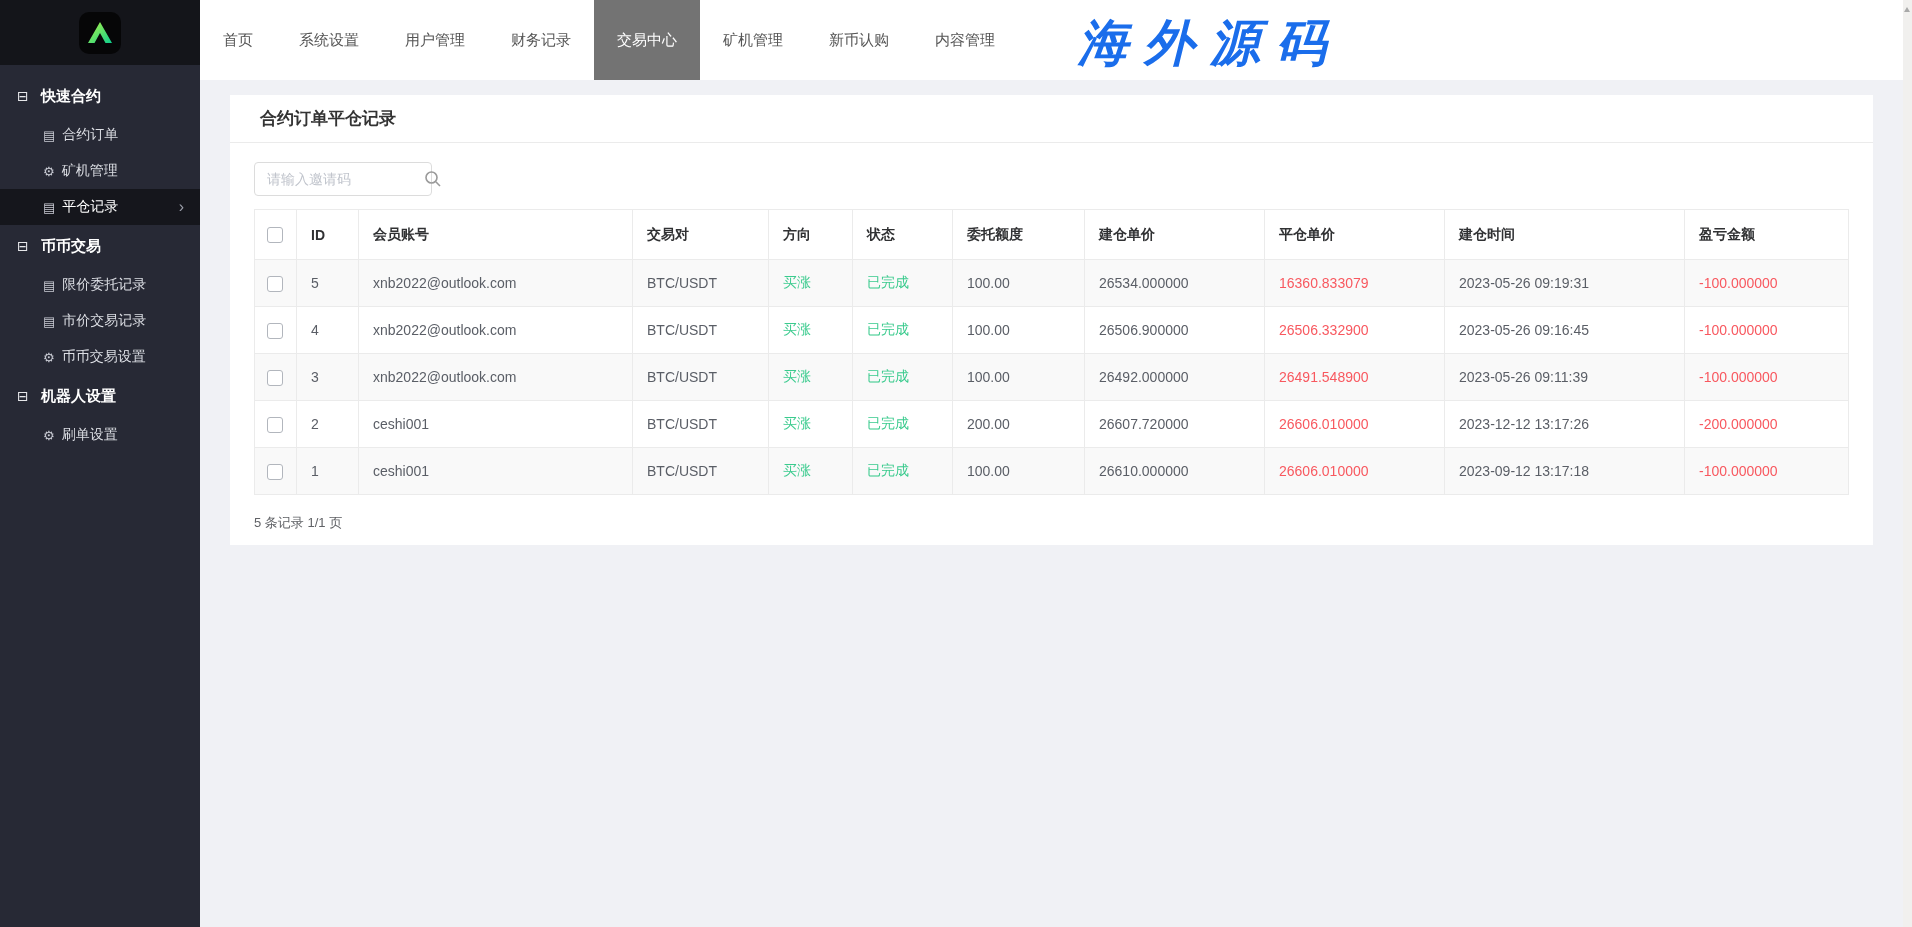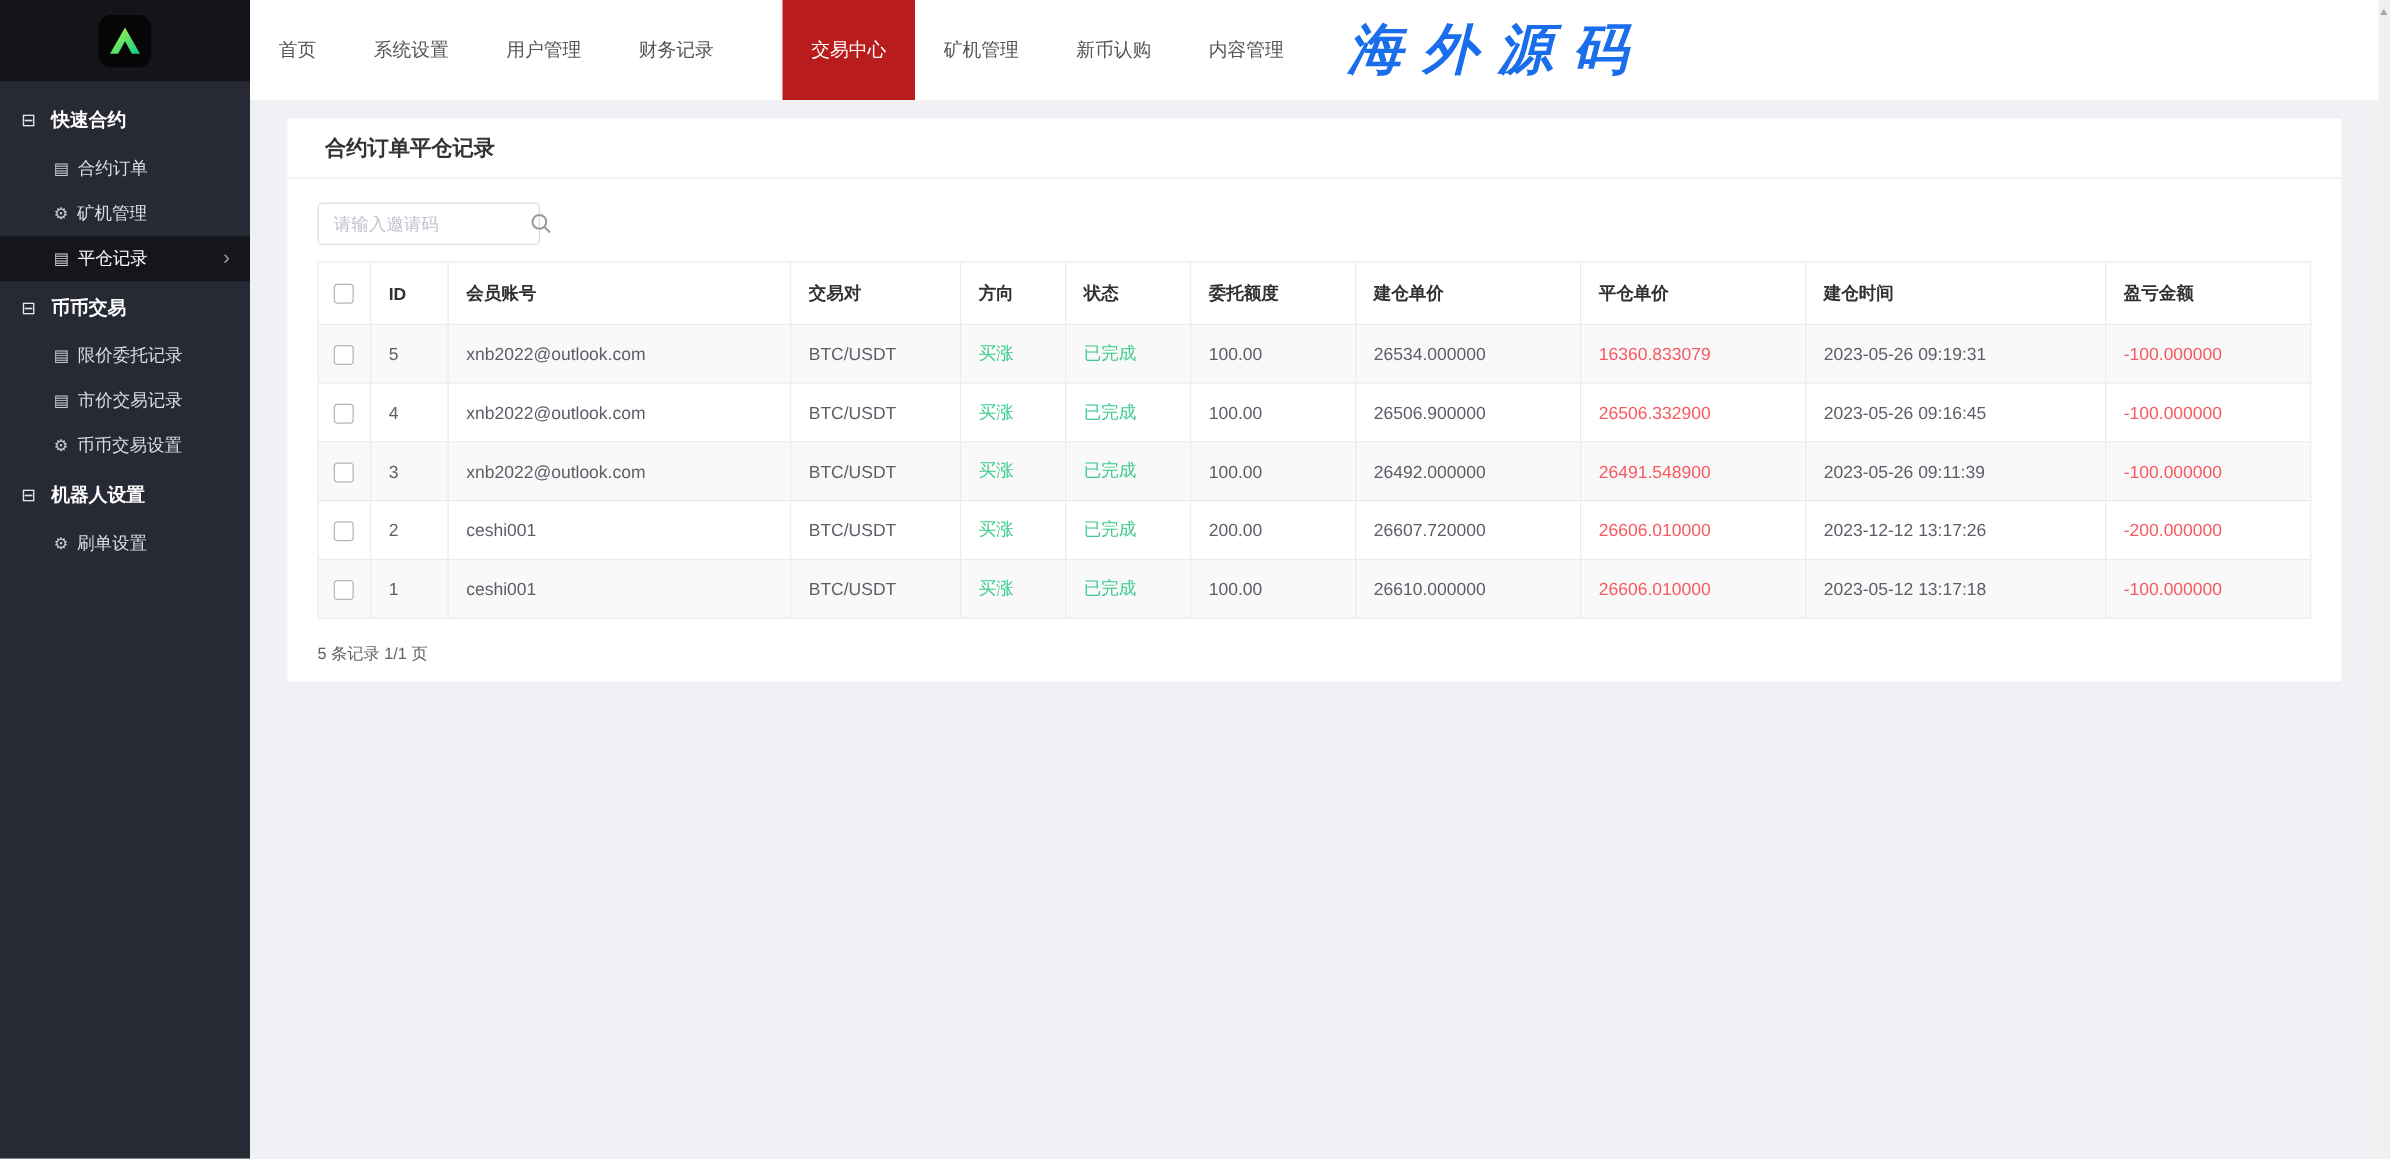--- a/index.html
+++ b/index.html
@@ -17,28 +17,28 @@
   .sec-icon { width:15px; height:15px; font-size:14px; line-height:15px; margin-right:9px; color:#e6e7ea; font-weight:normal; }
   .side-item { height:36px; display:flex; align-items:center; padding-left:43px; color:#dcdee4; font-size:14px; cursor:pointer; position:relative; }
   .side-item .s-icon { margin-right:7px; font-size:13px; color:#c9cbd4; }
   .side-item.active { background:#15161c; color:#ffffff; }
   .side-item .chev { display:none; position:absolute; right:16px; color:#9success0; color:#9a9da8; font-size:16px; }
   .side-item.active .chev { display:block; }
   
   .header { position:absolute; left:200px; right:0; top:0; height:80px; background:#ffffff; display:flex; align-items:stretch; z-index:10; }
   .tabs { display:flex; }
   .tab { display:flex; align-items:center; padding:0 23px; font-size:15px; color:#555555; cursor:pointer; white-space:nowrap; }
-  .tab.active { background:#b91c1c; color:#ffffff;margin-left:32px; }
+  .tab.active { background:#737373; color:#ffffff; }
   .header-right { position:absolute; right:39px; top:13px; display:flex; gap:11px; }
   .hbtn { background:#f5f5f5; border:1px solid #e2e2e2; border-radius:3px; height:38px; display:flex; align-items:center; justify-content:center; cursor:pointer; color:#333; }
   .hbtn.admin { width:92px; font-size:14px; gap:8px; }
   .hbtn.admin .caret { font-size:9px; color:#555; }
   .hbtn.square { width:45px; }
   
-  .watermark { position:absolute; left:1078px; top:10px; z-index:30; font-family:"DejaVu Serif","Liberation Serif",serif; font-style:italic; font-weight:bold; font-size:44px; letter-spacing:16px; color:#1a6deb; pointer-events:none; white-space:nowrap; }
+  .watermark { position:absolute; left:1078px; top:10px; z-index:30; font-family:"DejaVu Serif","Liberation Serif",serif; font-style:italic; font-weight:bold; font-size:50px; letter-spacing:16px; color:#1a6deb; pointer-events:none; white-space:nowrap; }
   
   .card { position:absolute; left:230px; top:95px; width:1643px; height:450px; background:#ffffff; }
   .card-head { height:48px; padding:0 30px; display:flex; align-items:center; border-bottom:1px solid #ebebeb; }
   .page-title { font-size:17px; color:#333333; }
   .card-body { padding:0 24px; }
   .search-wrap { margin-top:19px; position:relative; width:198px; }
   .search-input { width:178px; height:34px; border:1px solid #dcdcdc; border-radius:4px; padding:0 36px 0 12px; font-size:14px; color:#333; outline:none; font-family:inherit; }
   .search-input::placeholder { color:#c0c4cc; }
   .search-icon { position:absolute; right:10px; top:8px; cursor:pointer; }
   
@@ -292,21 +292,21 @@
               <span class="checkbox"></span>
             </td>
             <td>1</td>
             <td>ceshi001</td>
             <td>BTC/USDT</td>
             <td>买涨</td>
             <td>已完成</td>
             <td>100.00</td>
             <td>26610.000000</td>
             <td>26606.010000</td>
-            <td>2023-05-12 13:17:18</td>
+            <td>2023-09-12 13:17:18</td>
             <td>-100.000000</td>
           </tr>
         </tbody>
     </table>
 
     <div class="table-footer">5 条记录 1/1 页</div>
   </div>
 </main>
 
 <div class="scrollbar">

